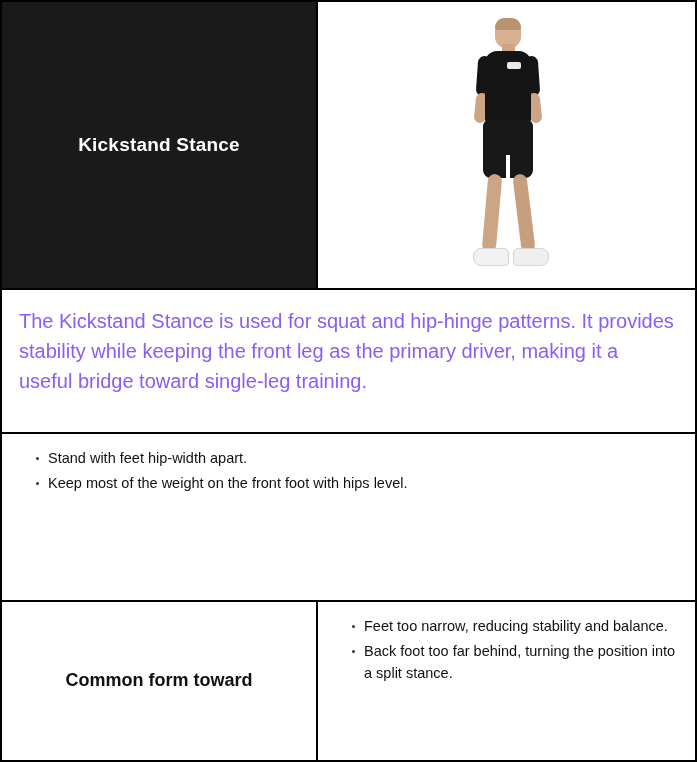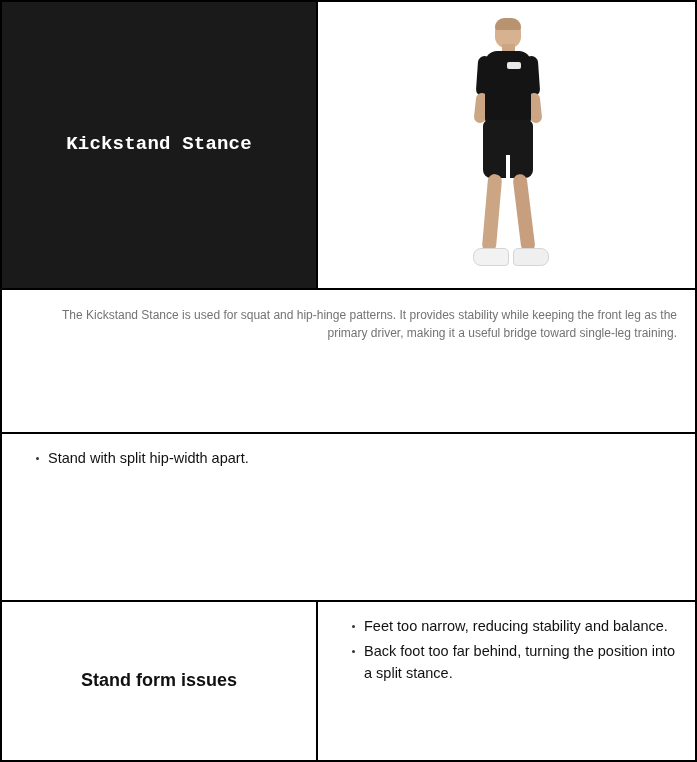--- a/index.html
+++ b/index.html
@@ -29,21 +29,21 @@
   .row {
     display: flex;
     flex-direction: row;
     border-bottom: 2px solid #000000;
     box-sizing: border-box;
   }
   .row:last-child {
     border-bottom: none;
   }
 
-  .row-title { height: 288px; font-family: Liberation Mono, monospace; }
+  .row-title { height: 288px; }
   .row-purpose { height: 144px; }
   .row-setup { height: 168px; }
   .row-issues { height: 158px; }
 
   .label-cell {
     width: 316px;
     flex: 0 0 316px;
     box-sizing: border-box;
     border-right: 2px solid #000000;
     display: flex;
@@ -231,26 +231,25 @@
     border-radius: 5px 8px 8px 4px;
   }
 
   .label-text {
     font-size: 18px;
     font-weight: bold;
     line-height: 1.3;
   }
 
   .para {
-    font-size: 12px;
+    font-size: 20px;
     line-height: 1.5;
-    color: #737373;
+    color: #8b5cf6;
     padding: 16px 18px 16px 17px;
     margin: 0;
-    text-align: right;
   }
 
   .bullets {
     margin: 0;
     padding: 14px 18px 14px 34px;
     list-style: none;
   }
   .bullets li {
     position: relative;
     font-size: 14.5px;
@@ -303,28 +302,29 @@
 
   <div class="row row-purpose">
     <div class="content-cell">
       <p class="para">The Kickstand Stance is used for squat and hip-hinge patterns. It provides stability while keeping the front leg as the primary driver, making it a useful bridge toward single-leg training.</p>
     </div>
   </div>
 
   <div class="row row-setup">
     <div class="content-cell">
       <ul class="bullets">
-        <li>Stand with split hip-width apart.</li>
+        <li>Stand with feet hip-width apart.</li>
+        <li>Keep most of the weight on the front foot with hips level.</li>
       </ul>
     </div>
   </div>
 
   <div class="row row-issues">
     <div class="label-cell">
-      <div class="label-text">Stand form issues</div>
+      <div class="label-text">Common form toward</div>
     </div>
     <div class="content-cell">
       <ul class="bullets">
         <li>Feet too narrow, reducing stability and balance.</li>
         <li>Back foot too far behind, turning the position into a split stance.</li>
       </ul>
     </div>
   </div>
 
 </div>

